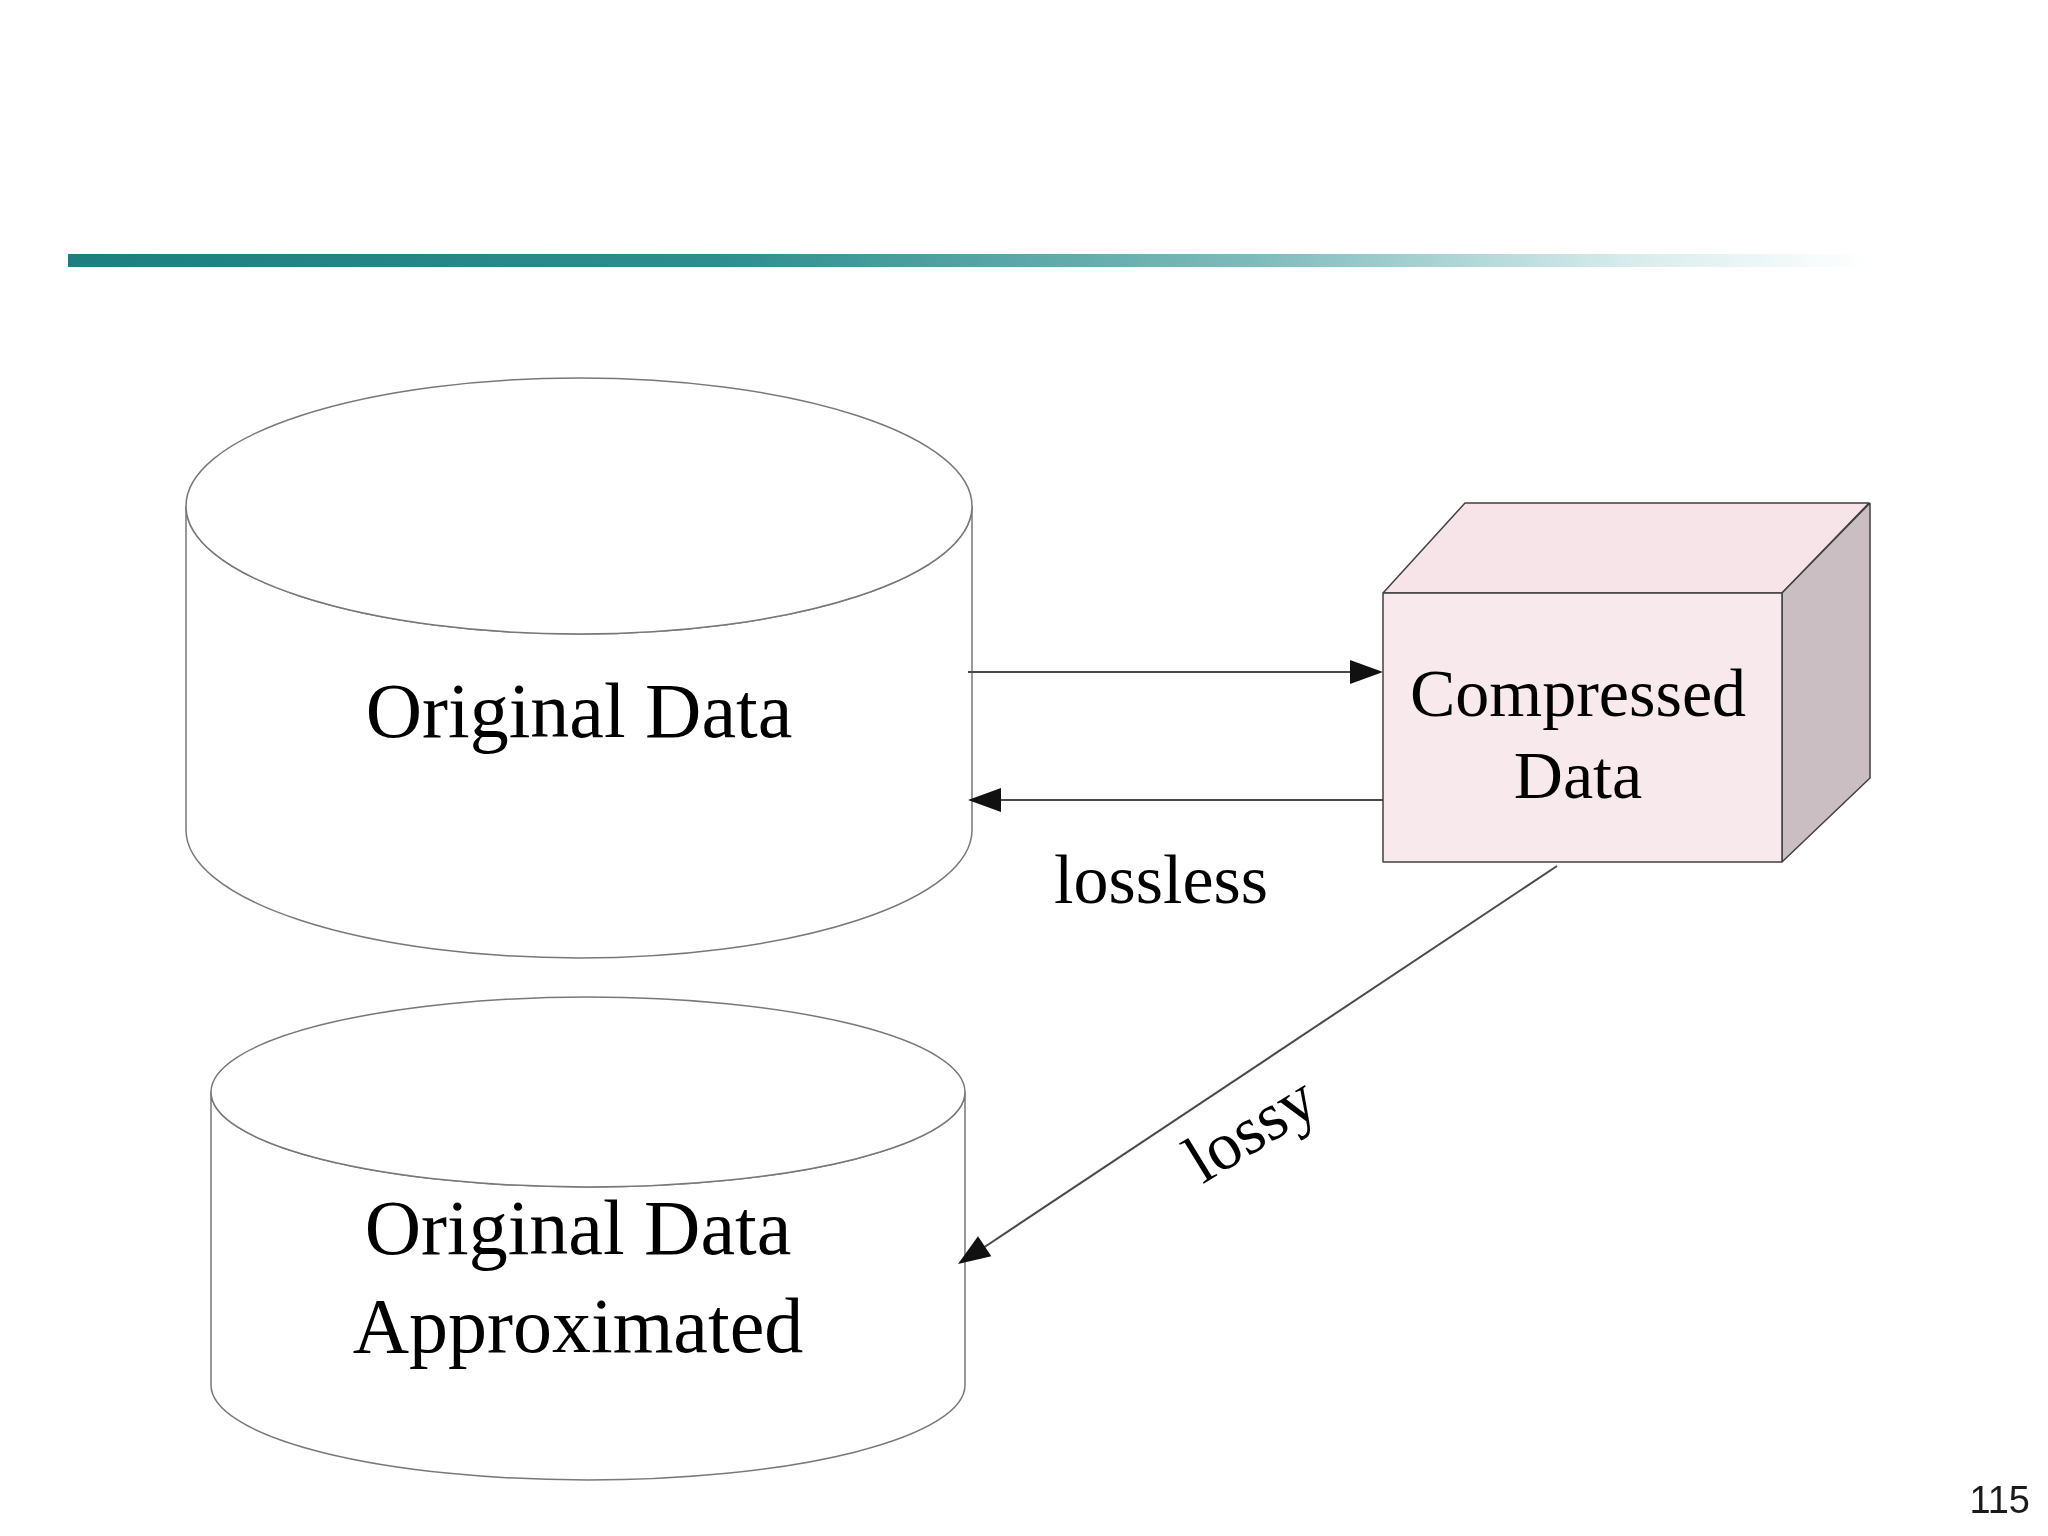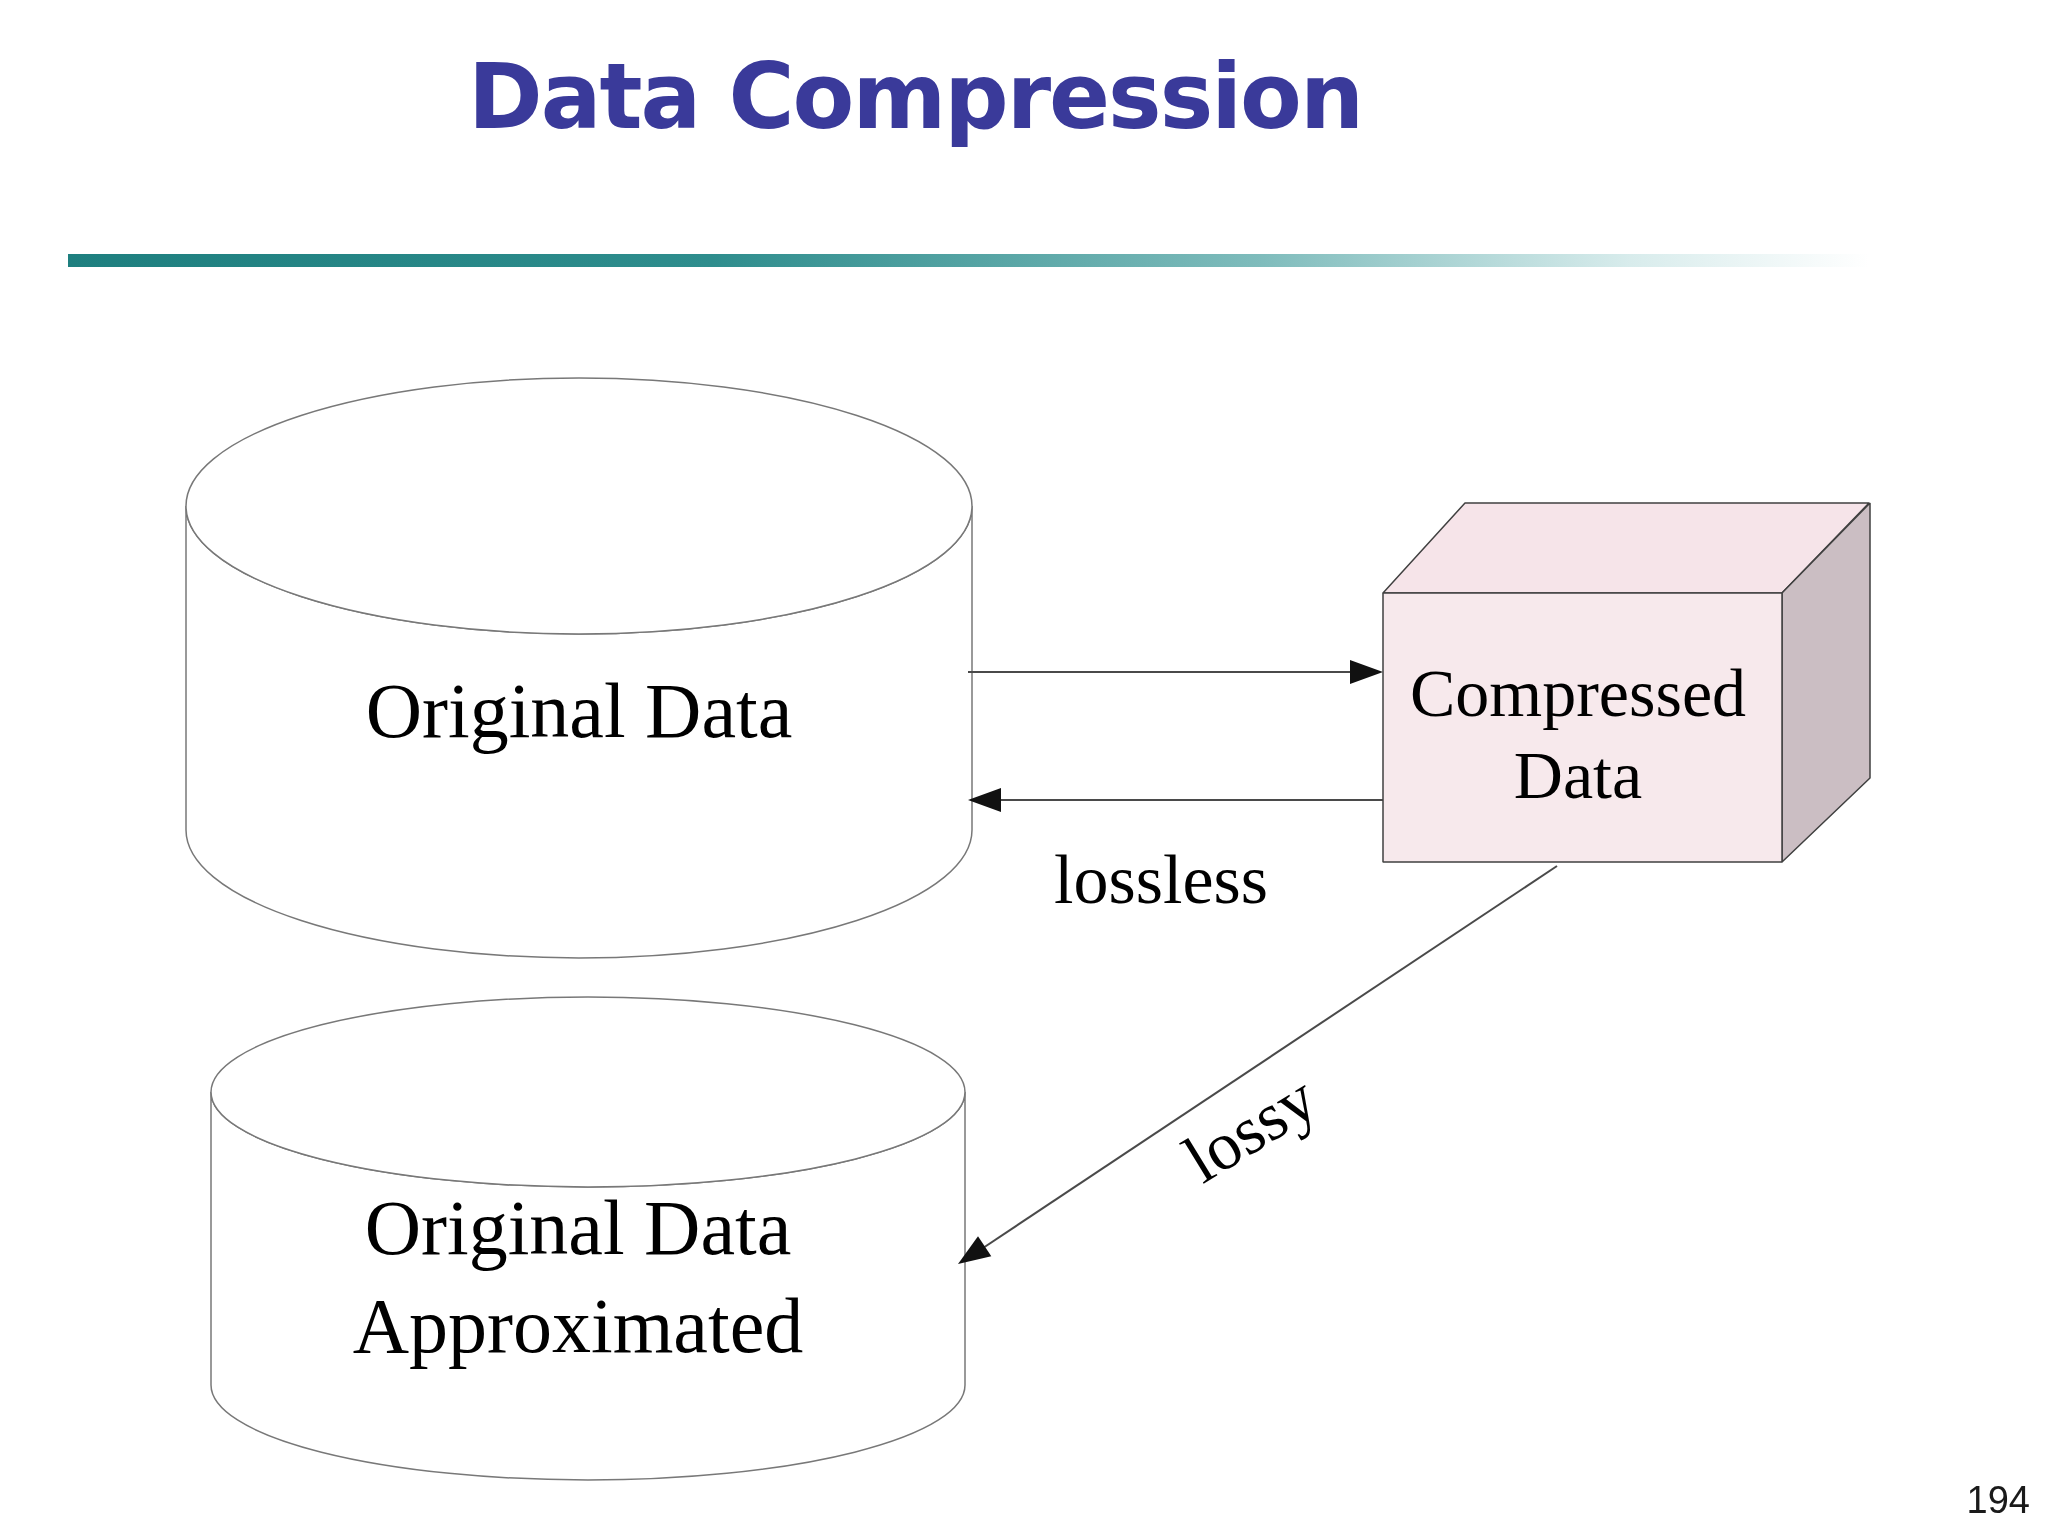--- a/index.html
+++ b/index.html
@@ -54,21 +54,20 @@
   .lbl {
     font-family: "Liberation Serif", "DejaVu Serif", serif;
     fill: #000000;
   }
 </style>
 </head>
 <body>
 
 <div class="slide">
 
-  <div class="title">Data Compression</div>
 
   <div class="rule"></div>
 
   <svg class="diagram-svg" viewBox="0 0 2048 1536" xmlns="http://www.w3.org/2000/svg">
 
     <g>
       <path class="cyl" d="M 186 506 L 186 830 A 393 128 0 0 0 972 830 L 972 506 A 393 128 0 0 1 186 506 Z"></path>
       <ellipse class="cyl" cx="579" cy="506" rx="393" ry="128"></ellipse>
       <text class="lbl" x="579" y="737" font-size="78" text-anchor="middle">Original Data</text>
     </g>
@@ -100,15 +99,15 @@
 
     <g>
       <polygon class="boxedge" points="1383,593 1465,503 1869,503 1782,593" fill="#F6E4E9"></polygon>
       <polygon class="boxedge" points="1782,593 1870,503 1870,778 1782,862" fill="#CBBEC3"></polygon>
       <rect class="boxedge" x="1383" y="593" width="399" height="269" fill="#F7E9EC"></rect>
       <text class="lbl" x="1578" y="716" font-size="68" text-anchor="middle">Compressed</text>
       <text class="lbl" x="1578" y="798" font-size="68" text-anchor="middle">Data</text>
     </g>
   </svg>
 
-  <div class="page-number">194</div>
+  <div class="page-number">115</div>
 
 </div>
 
 </body></html>

